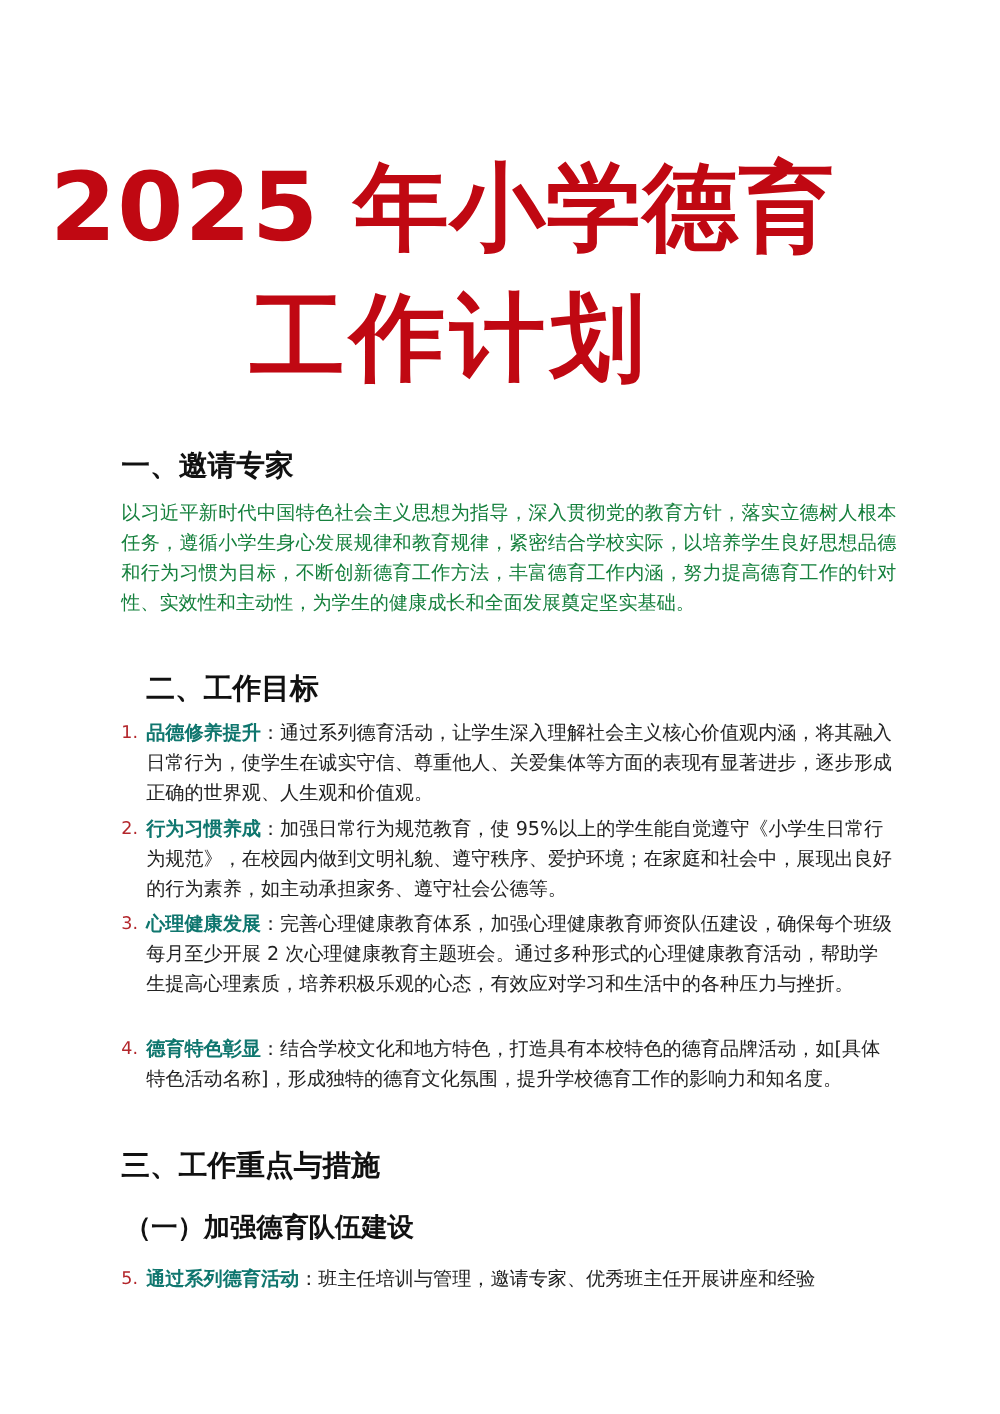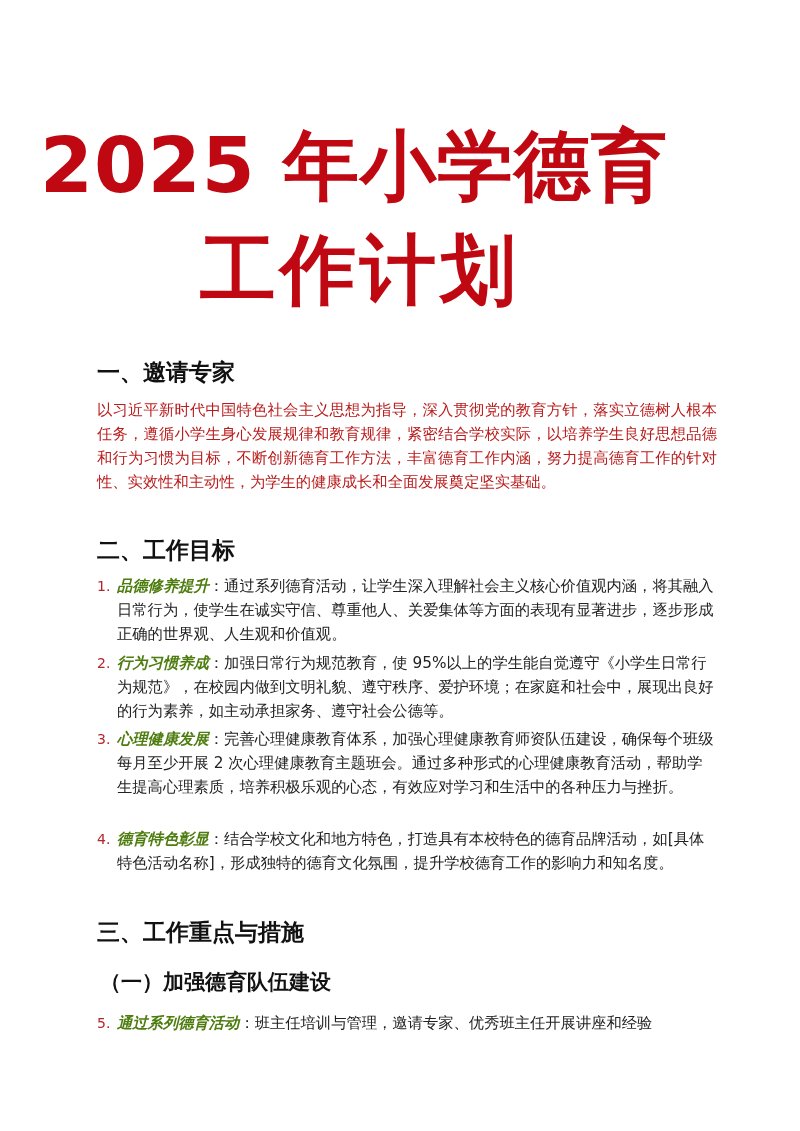--- a/index.html
+++ b/index.html
@@ -7,36 +7,36 @@
     body { font-family: "DejaVu Sans", "Liberation Sans", sans-serif; color: #1a1a1a; position: relative; }
     .title {
       position: absolute; left: 0; width: 708px; text-align: center;
       color: #c00812; font-weight: bold; font-size: 76px; line-height: 1;
       font-family: "DejaVu Sans", "Liberation Sans", sans-serif;
     }
     .title.l1 { top: 128px; letter-spacing: 1px; }
     .title.l2 { top: 232px; letter-spacing: 4px; padding-left: 12px; }
     .h1 { position: absolute; left: 97px; font-size: 23px; font-weight: bold; color: #111; }
     .h2 { position: absolute; left: 100px; font-size: 21px; font-weight: bold; color: #111; }
-    .para { position: absolute; left: 97px; width: 620px; font-size: 15.3px; line-height: 24px; color: #b91c1c; text-align: justify; }
+    .para { position: absolute; left: 97px; width: 620px; font-size: 15.3px; line-height: 24px; color: #15803d; text-align: justify; }
     .item { position: absolute; left: 97px; width: 620px; font-size: 15.3px; line-height: 24px; color: #222; padding-left: 20px; }
     .item .num { position: absolute; left: 0; top: 0; color: #b3262b; font-size: 14px; }
-    .item .term { font-weight: bold; color: #4d7c0f; font-style: italic; }
+    .item .term { font-weight: bold; color: #0f766e; }
   </style>
 </head>
 <body>
 
 <div>
   <div class="title l1">2025 年小学德育</div>
   <div class="title l2">工作计划</div>
 
   <div class="h1" style="top:357px;">一、邀请专家</div>
   <div class="para" style="top:398px;">以习近平新时代中国特色社会主义思想为指导，深入贯彻党的教育方针，落实立德树人根本任务，遵循小学生身心发展规律和教育规律，紧密结合学校实际，以培养学生良好思想品德和行为习惯为目标，不断创新德育工作方法，丰富德育工作内涵，努力提高德育工作的针对性、实效性和主动性，为学生的健康成长和全面发展奠定坚实基础。</div>
 
-  <div class="h1" style="top:535px;">二、工作目标</div>
+  <div class="h1" style="top:535px;margin-left:20px;">二、工作目标</div>
 
   <div class="item" style="top:574px;">
     <span class="num">1.</span>
     <span class="term">品德修养提升</span><span>：通过系列德育活动，让学生深入理解社会主义核心价值观内涵，将其融入日常行为，使学生在诚实守信、尊重他人、关爱集体等方面的表现有显著进步，逐步形成正确的世界观、人生观和价值观。</span>
   </div>
   <div class="item" style="top:651px;">
     <span class="num">2.</span>
     <span class="term">行为习惯养成</span><span>：加强日常行为规范教育，使 95%以上的学生能自觉遵守《小学生日常行为规范》，在校园内做到文明礼貌、遵守秩序、爱护环境；在家庭和社会中，展现出良好的行为素养，如主动承担家务、遵守社会公德等。</span>
   </div>
   <div class="item" style="top:727px;">

